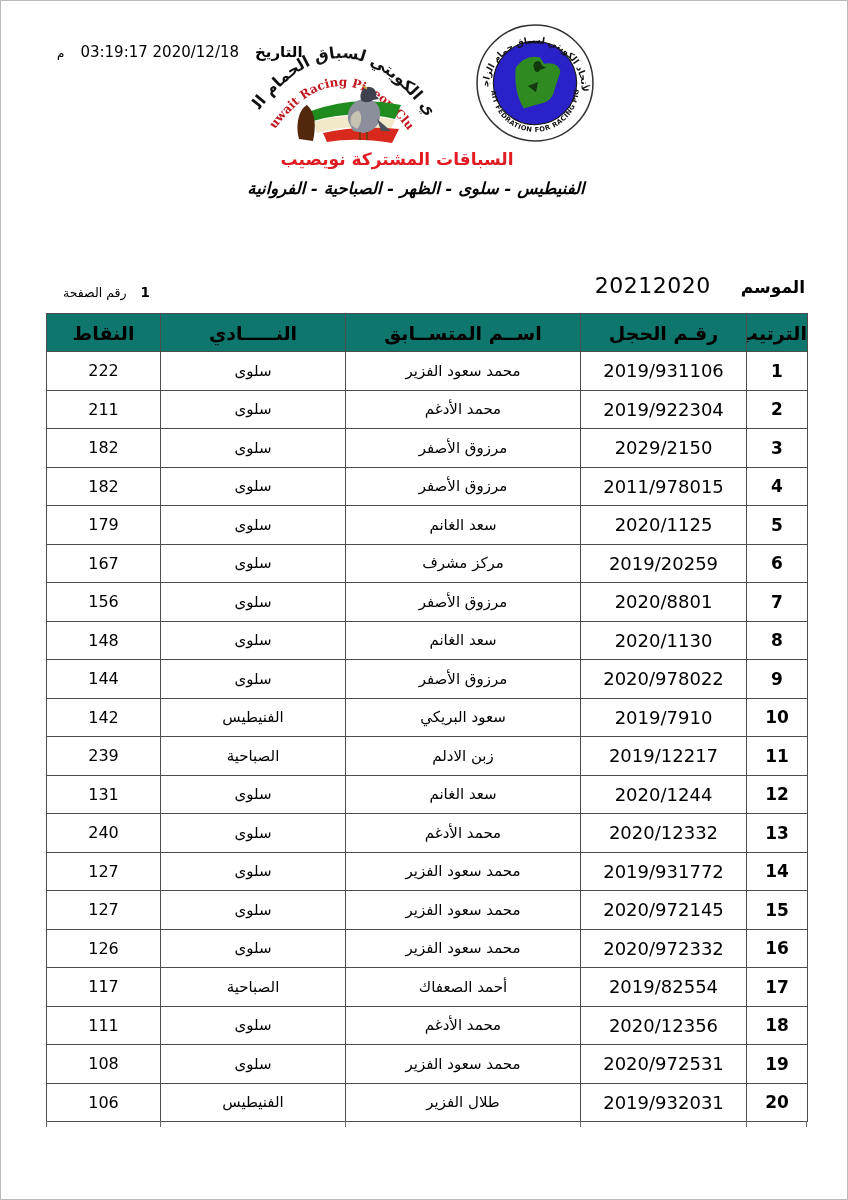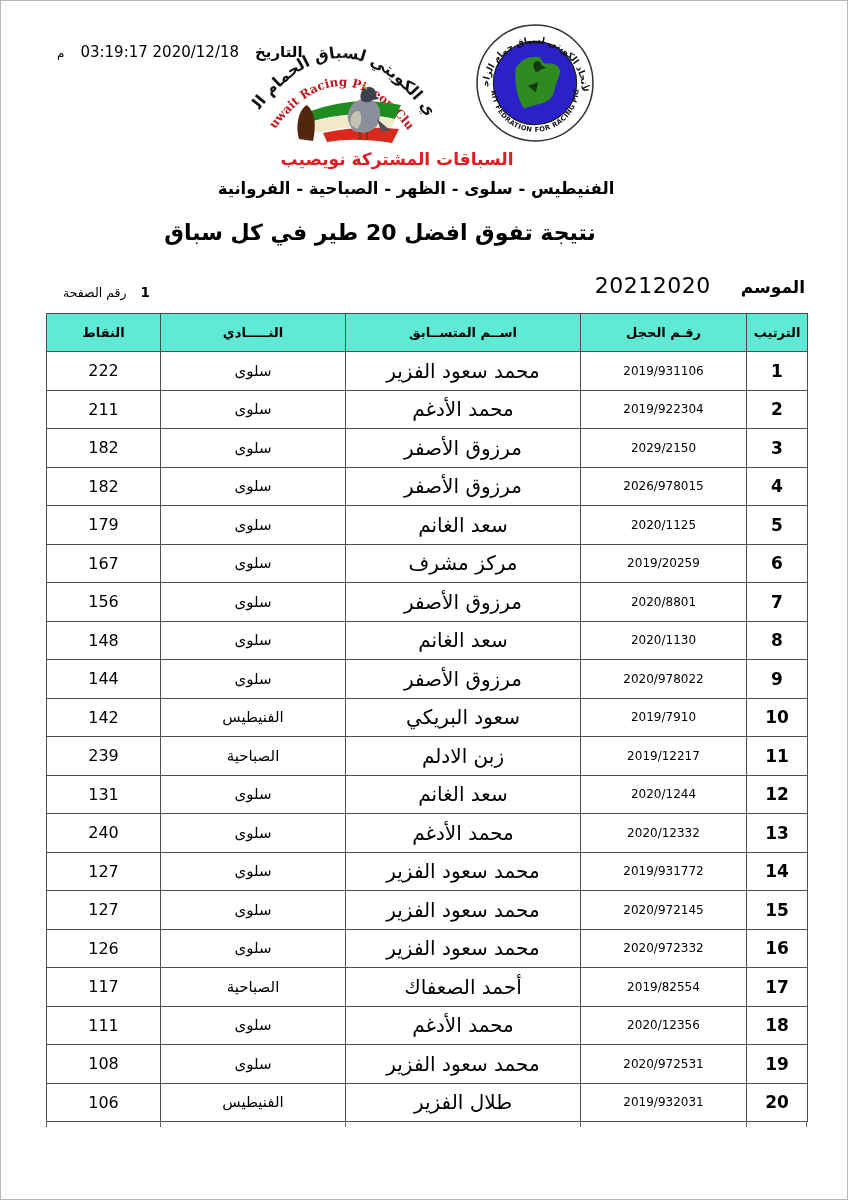--- a/index.html
+++ b/index.html
@@ -14,21 +14,21 @@
   .date-value{font-size:15px;direction:ltr;unicode-bidi:bidi-override;}
   .date-suffix{font-size:12px;}
 
   
   .logo-left{position:absolute;left:248px;top:26px;width:184px;height:126px;}
   .logo-right{position:absolute;left:474px;top:22px;width:120px;height:120px;}
 
   
   .titles{position:absolute;left:0;top:148px;width:748px;text-align:center;direction:rtl;}
   .red-title{color:#e01b22;font-weight:bold;font-size:17px;margin:0 0 10px 44px;}
-  .clubs-line{font-weight:bold;font-size:16.5px;margin:0 8px 22px 90px;}
+  .clubs-line{font-weight:bold;font-size:16.5px;margin:0 8px 22px 90px;font-style:italic;}
   .main-title{font-weight:bold;font-size:22px;margin:0 0 0 10px;}
 
   
   .season{position:absolute;top:272px;right:42px;display:flex;direction:rtl;
           align-items:baseline;gap:30px;}
   .season-label{font-weight:bold;font-size:17px;}
   .season-value{font-size:22px;letter-spacing:.5px;}
   .pagenum{position:absolute;top:283px;left:62px;display:flex;align-items:baseline;gap:14px;}
   .pagenum-label{font-weight:normal;font-size:12.5px;}
   .pagenum-value{font-weight:bold;font-size:13.5px;}
@@ -38,24 +38,24 @@
                 border-collapse:collapse;table-layout:fixed;}
   table.results col.c-rank{width:61px;}
   table.results col.c-ring{width:166px;}
   table.results col.c-name{width:235px;}
   table.results col.c-club{width:185px;}
   table.results col.c-points{width:114px;}
   table.results th,table.results td{border:1px solid #4d4d4d;text-align:center;
                 vertical-align:middle;padding:0;overflow:hidden;white-space:nowrap;}
   table.results thead tr{height:38px;}
   table.results tbody tr{height:38.5px;}
-  table.results th{background:#5eead4;font-weight:bold;font-size:13px;}
+  table.results th{background:#0f766e;font-weight:bold;font-size:19px;}
   td.cell-rank{font-weight:bold;font-size:17px;}
-  td.cell-ring{font-size:12px;direction:ltr;}
-  td.cell-name{font-size:20px;}
+  td.cell-ring{font-size:18px;direction:ltr;}
+  td.cell-name{font-size:15px;}
   td.cell-club{font-size:15px;}
   td.cell-points{font-size:16px;direction:ltr;}
 
   
   .table-stubs{position:absolute;left:45px;top:1120px;width:761px;height:6px;}
   .table-stubs i{position:absolute;top:0;width:1px;height:6px;background:#6a6a6a;}
 </style>
 </head>
 <body>
 
@@ -112,21 +112,20 @@
       </text>
       <text font-size="6.6" font-weight="bold" fill="#111" letter-spacing="0.4" font-family="DejaVu Sans, sans-serif">
         <textPath href="#sealBottom" startOffset="50%" text-anchor="middle">KUWAIT FEDRATION FOR RACING PIGEON</textPath>
       </text>
     </svg>
   </div>
 
   <div class="titles">
     <div class="red-title">السباقات المشتركة نويصيب</div>
     <div class="clubs-line">الفنيطيس - سلوى - الظهر - الصباحية - الفروانية</div>
-    <div class="main-title">نتيجة تفوق  افضل  20  طير في كل سباق</div>
   </div>
 
   <div class="season">
     <span class="season-label">الموسم</span>
     <span class="season-value">20212020</span>
   </div>
   <div class="pagenum">
     <span class="pagenum-label">رقم الصفحة</span>
     <span class="pagenum-value">1</span>
   </div>
@@ -166,21 +165,21 @@
       </tr>
         <tr style="">
         <td class="cell-rank">3</td>
         <td class="cell-ring">2029/2150</td>
         <td class="cell-name">مرزوق الأصفر</td>
         <td class="cell-club">سلوى</td>
         <td class="cell-points">182</td>
       </tr>
         <tr style="">
         <td class="cell-rank">4</td>
-        <td class="cell-ring">2026/978015</td>
+        <td class="cell-ring">2011/978015</td>
         <td class="cell-name">مرزوق الأصفر</td>
         <td class="cell-club">سلوى</td>
         <td class="cell-points">182</td>
       </tr>
         <tr style="">
         <td class="cell-rank">5</td>
         <td class="cell-ring">2020/1125</td>
         <td class="cell-name">سعد الغانم</td>
         <td class="cell-club">سلوى</td>
         <td class="cell-points">179</td>

